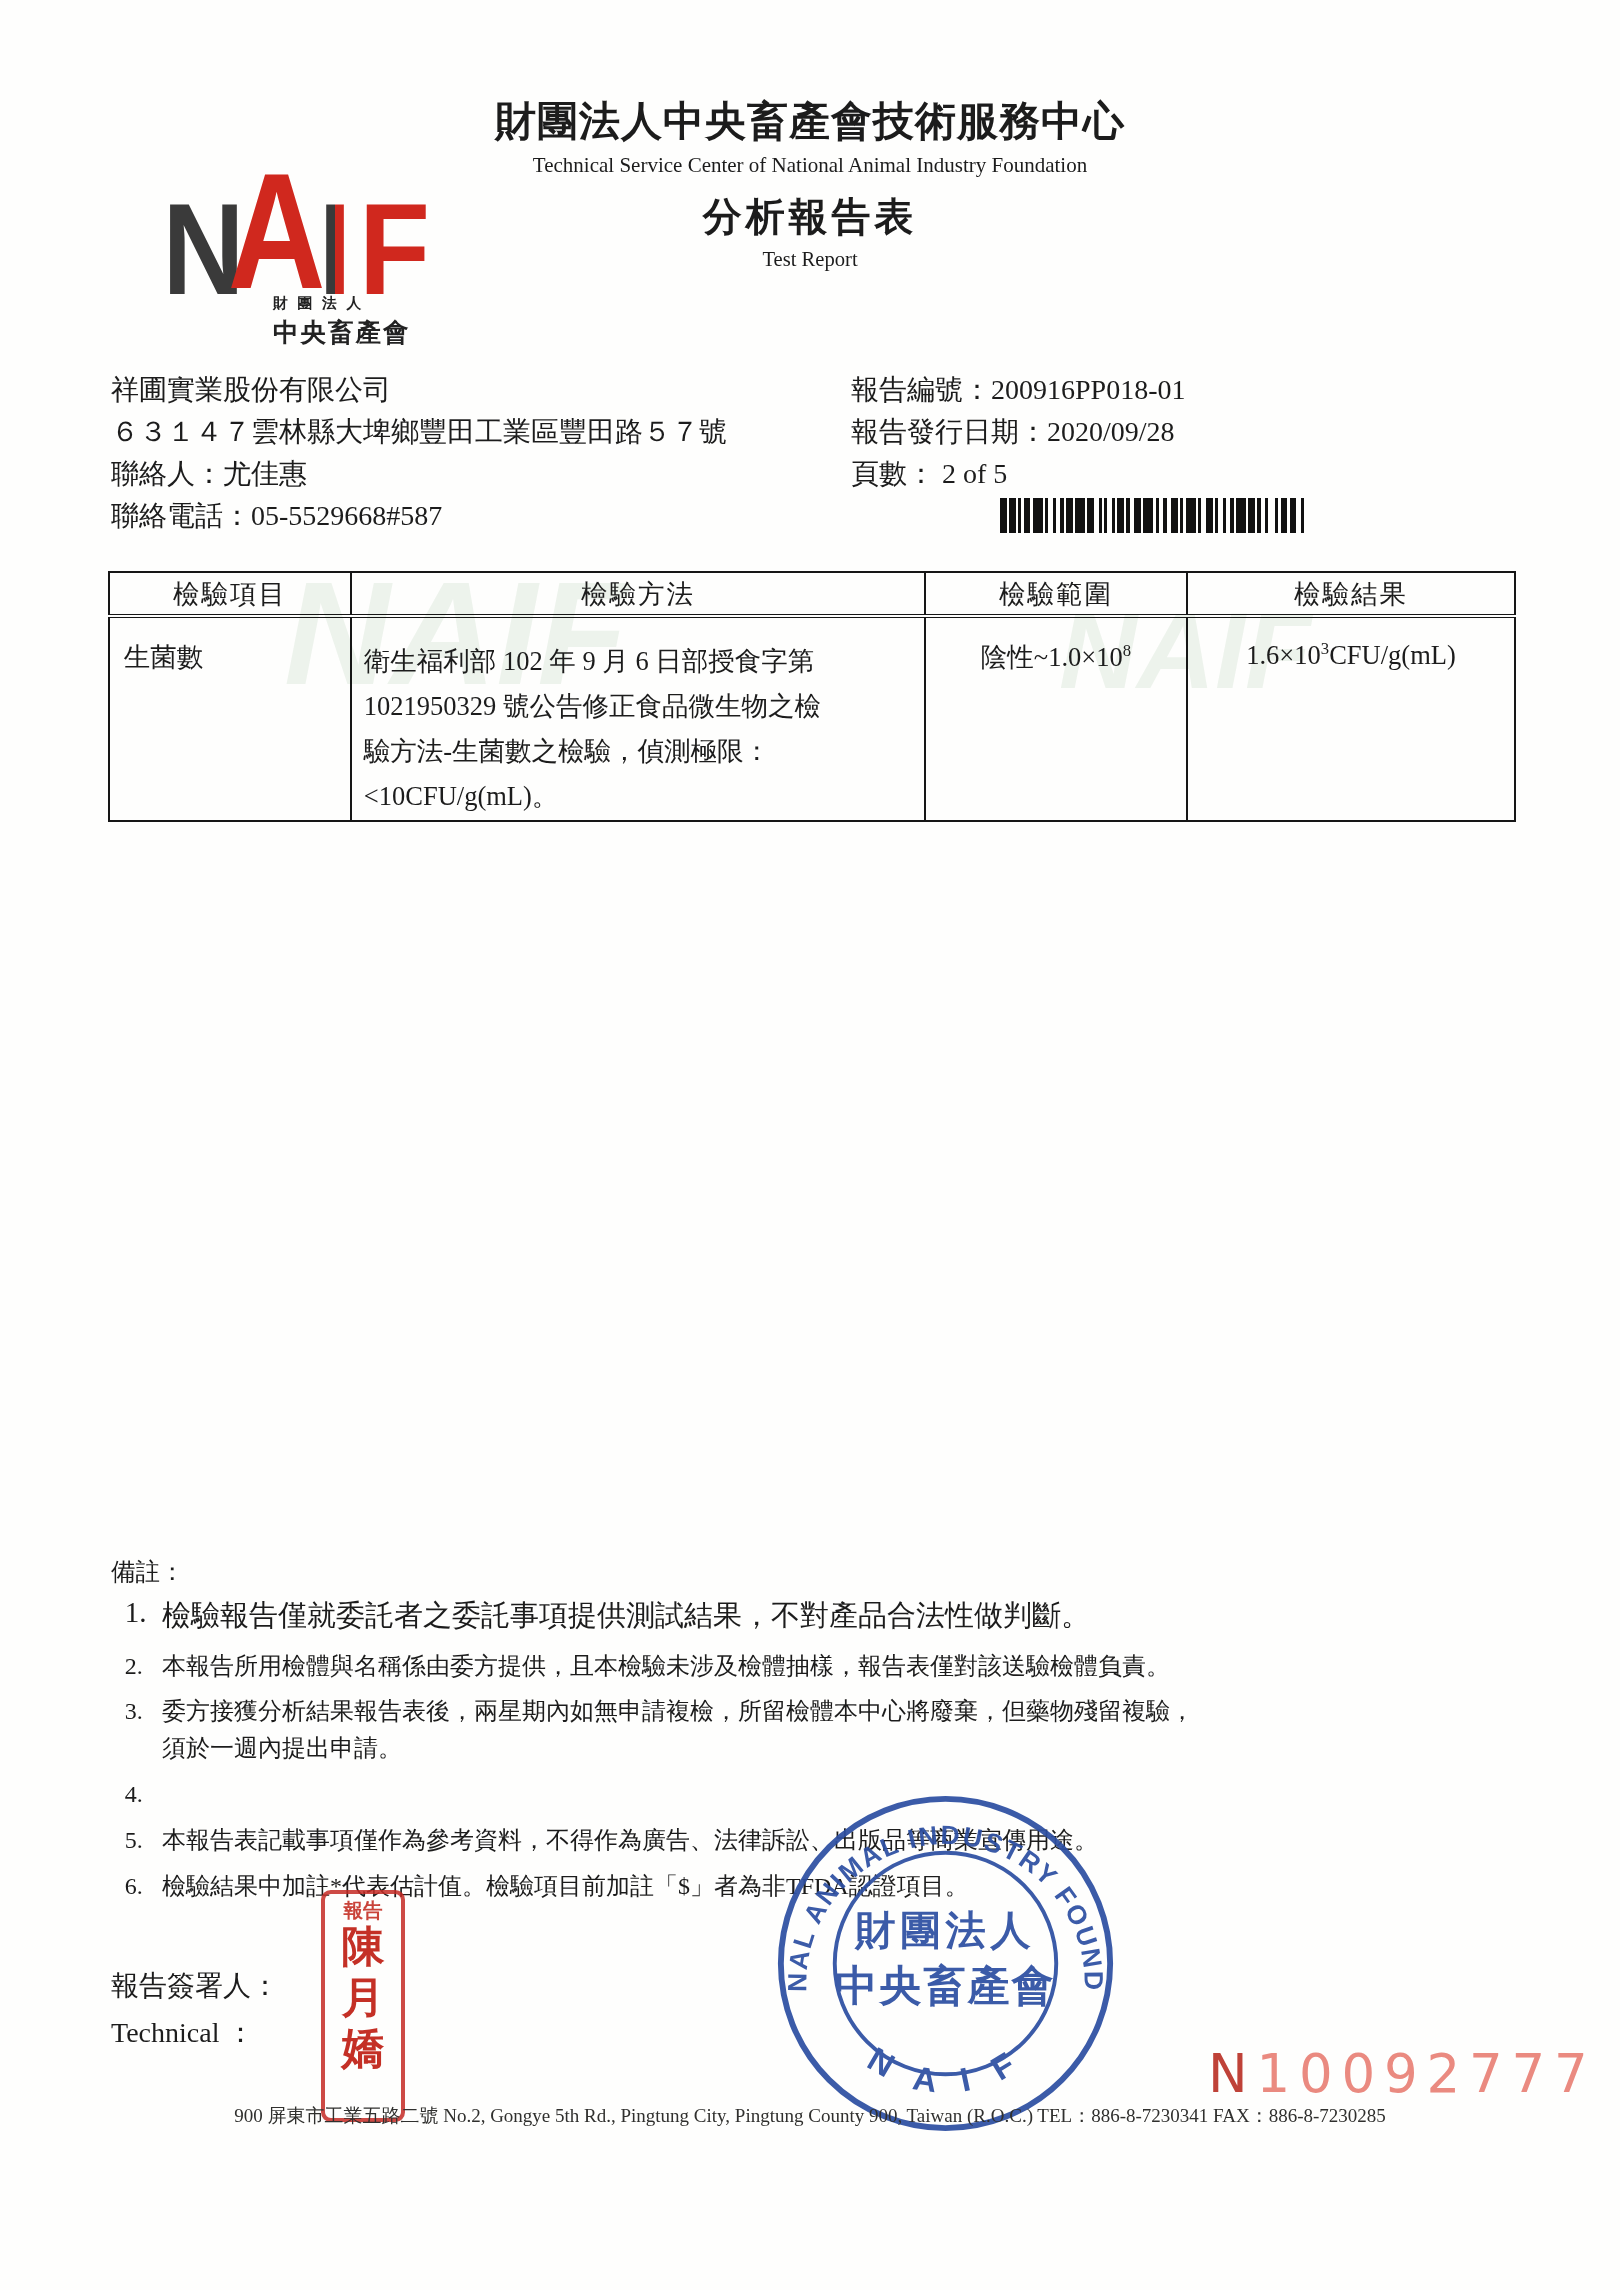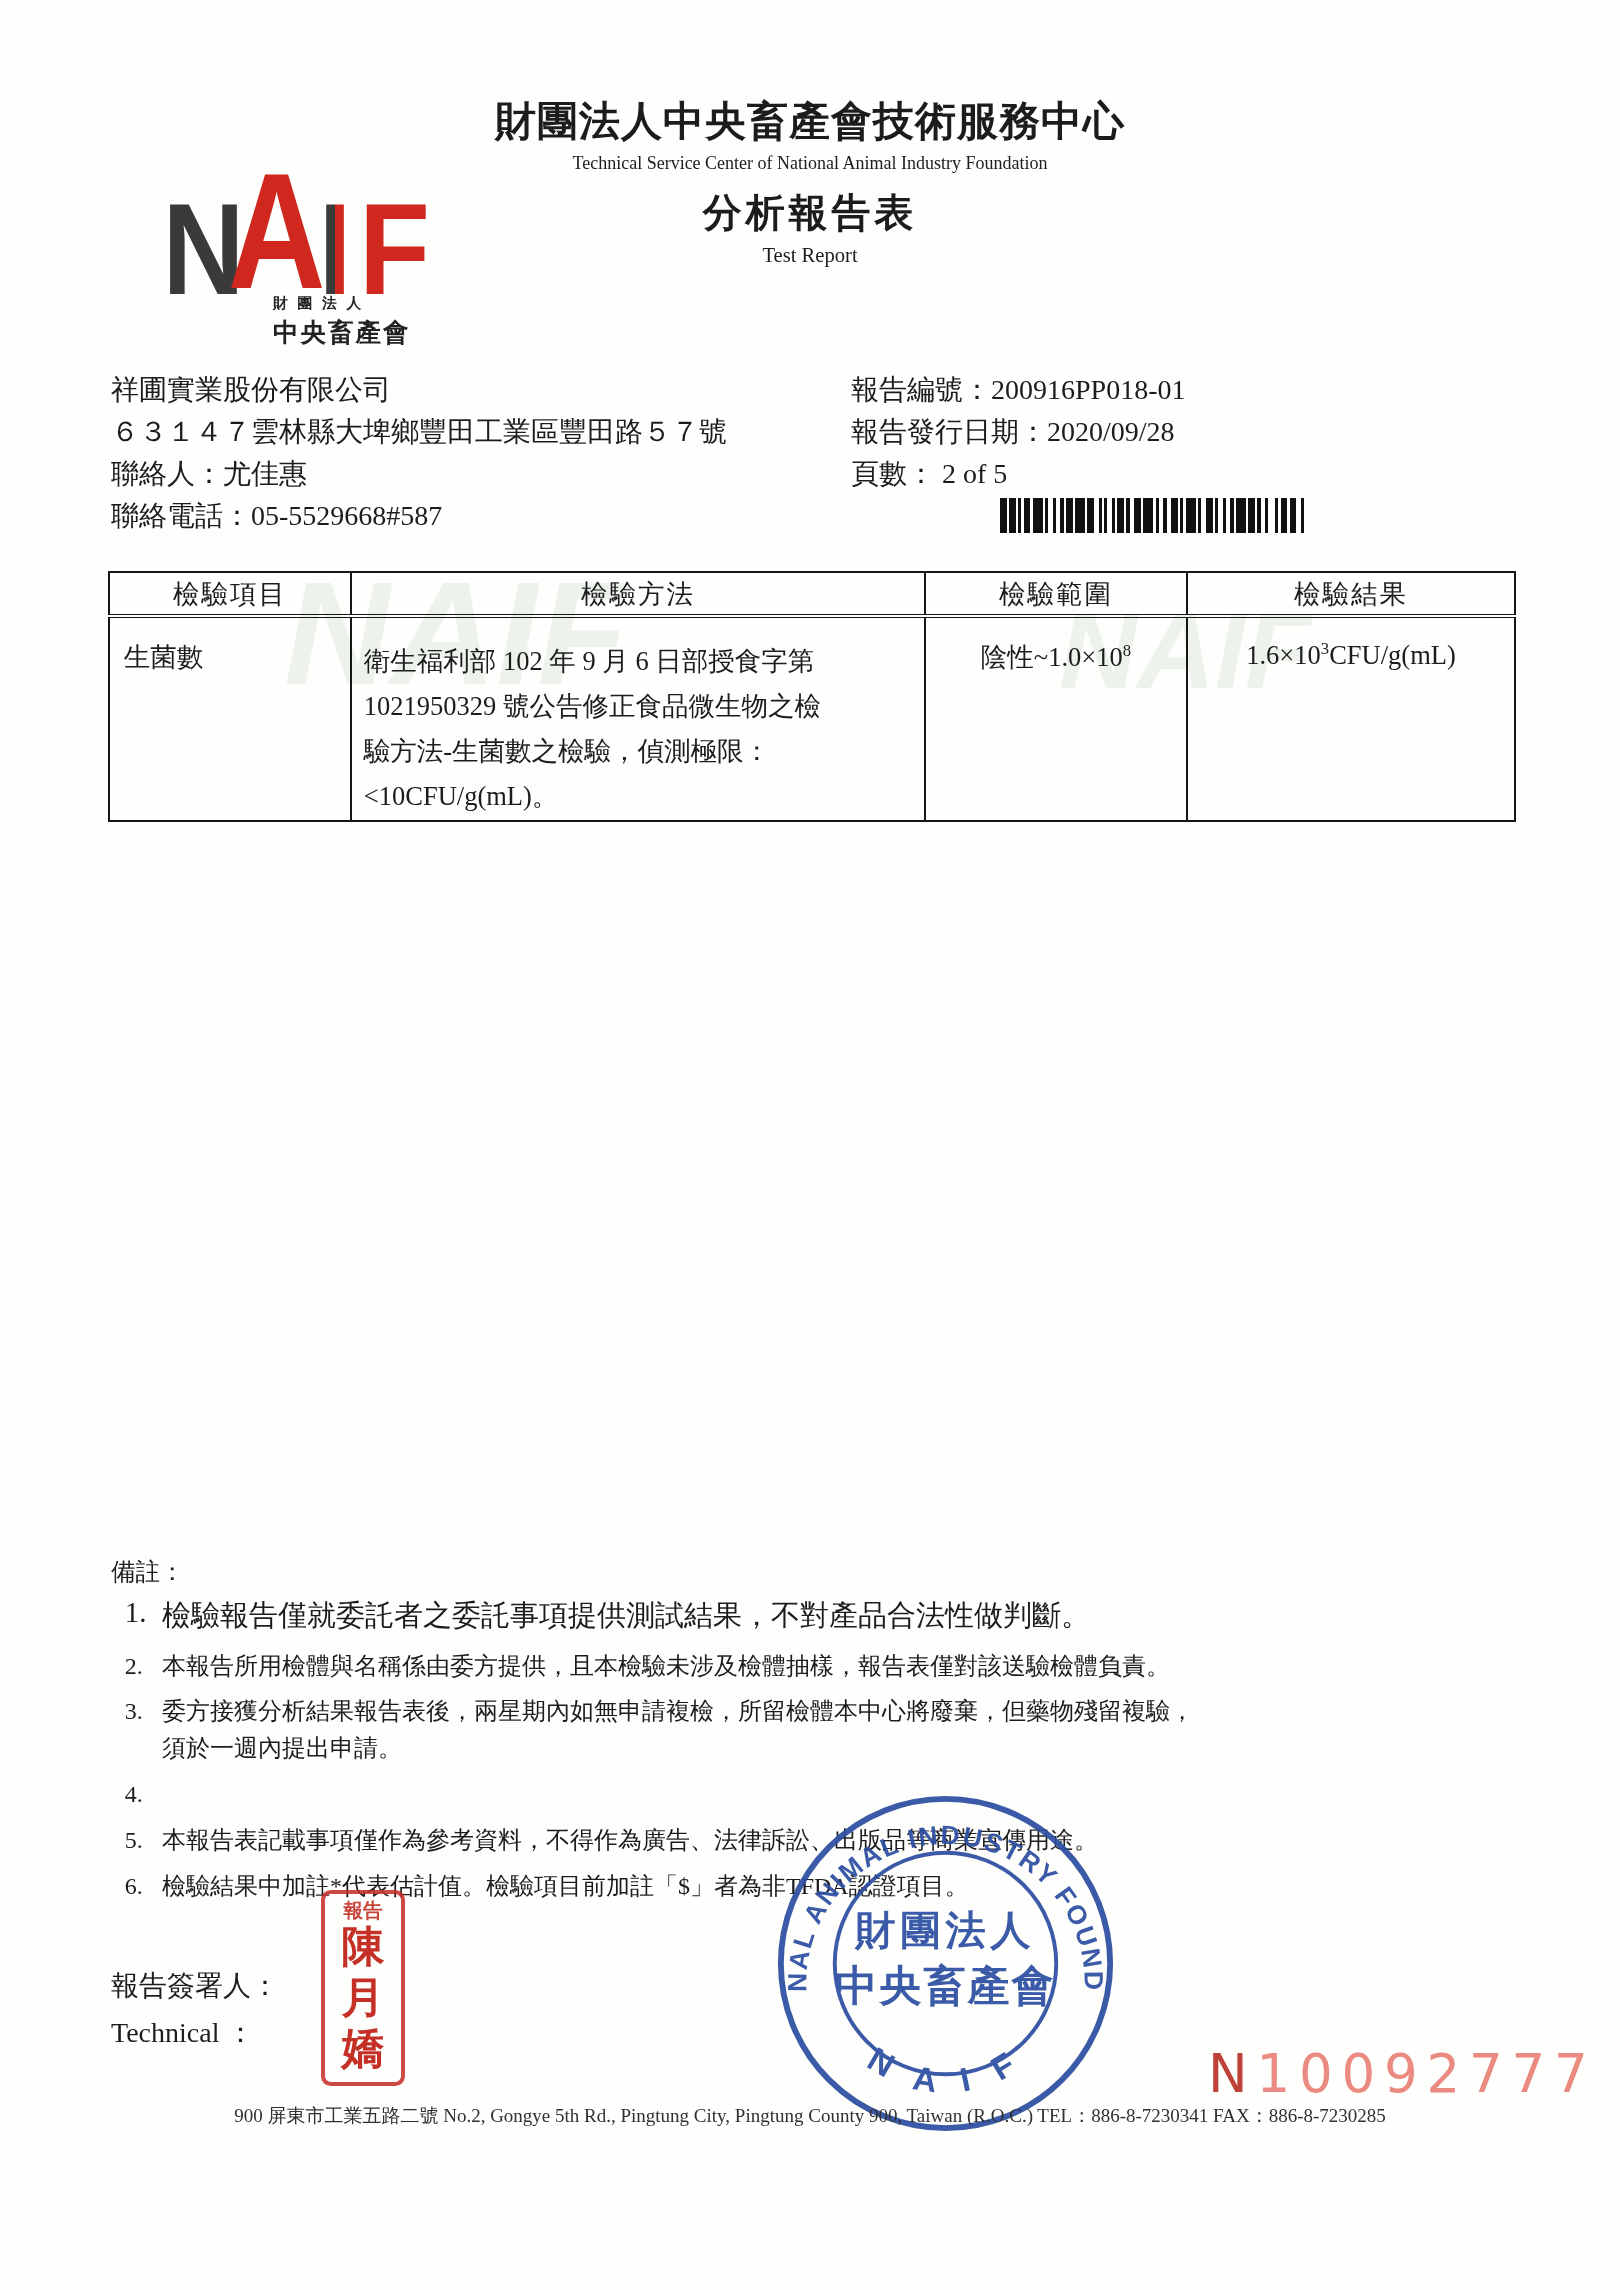--- a/index.html
+++ b/index.html
@@ -19,21 +19,21 @@
   .ln{font-size:129px;color:#3a3a3a;transform:scaleX(.88);}
   .la{font-size:165px;color:#d0281e;margin-left:-33px;transform:scaleX(.82);position:relative;z-index:2;}
   .li{font-size:129px;margin-left:-19.6px;background:linear-gradient(90deg,#3a3a3a 50%,#d0281e 50%);-webkit-background-clip:text;background-clip:text;color:transparent;transform:scaleX(.95);}
   .lf{font-size:129px;color:#d0281e;margin-left:2px;transform:scaleX(.9);}
   .logo-sub{position:absolute;left:116px;top:145px;text-align:left;color:#222;}
   .logo-sub1{font-size:14.7px;letter-spacing:9.8px;font-weight:bold;}
   .logo-sub2{font-size:25.5px;font-weight:bold;letter-spacing:2px;margin-top:2px;}
   
   .titleblock{position:absolute;left:0;top:94px;width:100%;text-align:center;}
   .org-zh{font-size:41px;font-weight:600;letter-spacing:1px;}
-  .org-en{font-size:18px;margin-top:3.9px;}
+  .org-en{font-size:21px;margin-top:3.9px;}
   .report-zh{font-size:39px;font-weight:600;margin-top:11.8px;letter-spacing:3.9px;}
   .report-en{font-size:20.6px;margin-top:3.9px;}
   
   .client{position:absolute;left:111px;top:369px;font-size:28px;line-height:42px;}
   .repinfo{position:absolute;left:851px;top:369px;font-size:28px;line-height:42px;}
   .barcode{position:absolute;left:1000px;top:498px;width:361px;height:35px;overflow:hidden;white-space:nowrap;font-size:0;}
   
   .rtable{position:absolute;left:108px;top:571px;border-collapse:collapse;table-layout:fixed;width:1407px;}
   .rtable th,.rtable td{border:2px solid #161616;font-weight:normal;}
   .rtable th{height:39px;font-size:26.5px;letter-spacing:2px;text-align:center;border-bottom:4.9px double #161616;margin-top:44px;}
@@ -50,21 +50,21 @@
   .notes{position:absolute;left:111px;top:1555px;width:1402px;}
   .notes-label{font-size:24.5px;margin-bottom:7.8px;}
   .note{display:flex;margin-bottom:8.8px;}
   .note-num{flex:none;width:51px;padding-left:13.7px;box-sizing:border-box;}
   .note-text{white-space:pre-line;}
   .note-big{font-size:29px;margin-bottom:11.8px;}
   .note-sm{font-size:24px;line-height:37px;}
   
   .sign{position:absolute;left:111px;top:1962px;font-size:28px;line-height:47px;}
   .seal{
-    position:absolute;left:321px;top:1890px;width:84px;height:196px;box-sizing:border-box;
+    position:absolute;left:321px;top:1890px;width:84px;height:232px;box-sizing:border-box;
     border:4.9px solid rgba(196,42,36,.85);border-radius:9.8px;
     color:#c43026;display:flex;flex-direction:column;align-items:center;justify-content:flex-start;
     padding-top:5.9px;font-weight:bold;
   }
   .seal-sm{font-size:19.6px;letter-spacing:0;line-height:21.6px;opacity:.9;}
   .seal-lg{font-size:43px;line-height:51px;}
   
   .stamp{position:absolute;left:774px;top:1792px;width:343px;height:343px;opacity:.93;}
   
   .serial{

